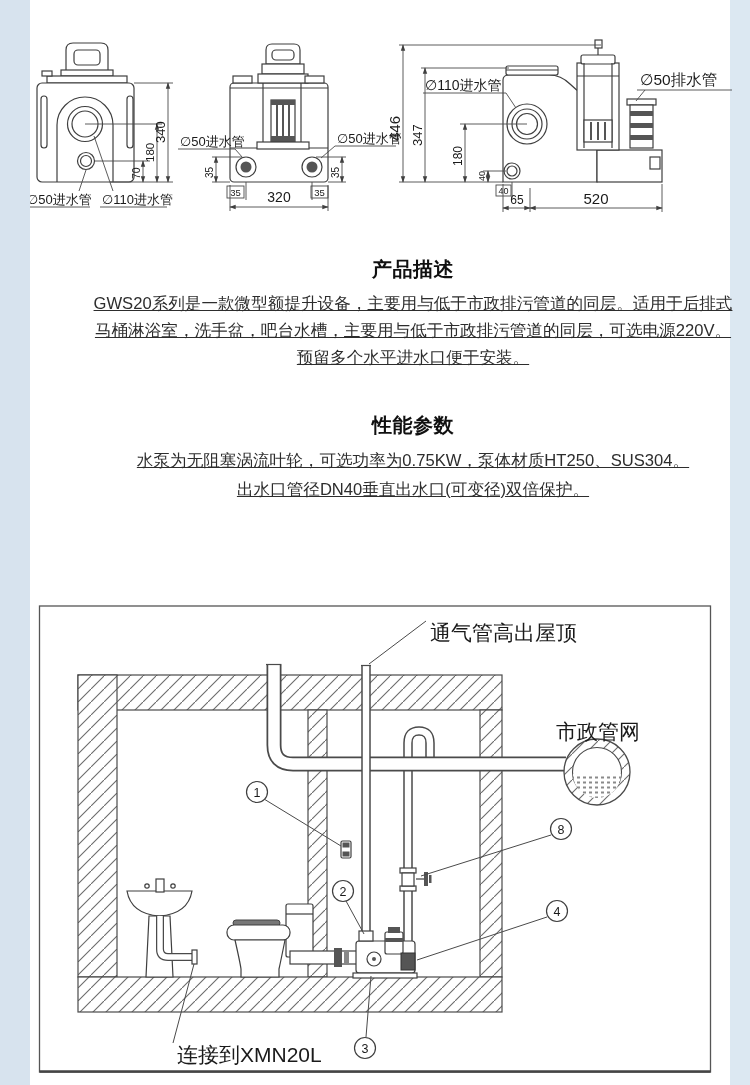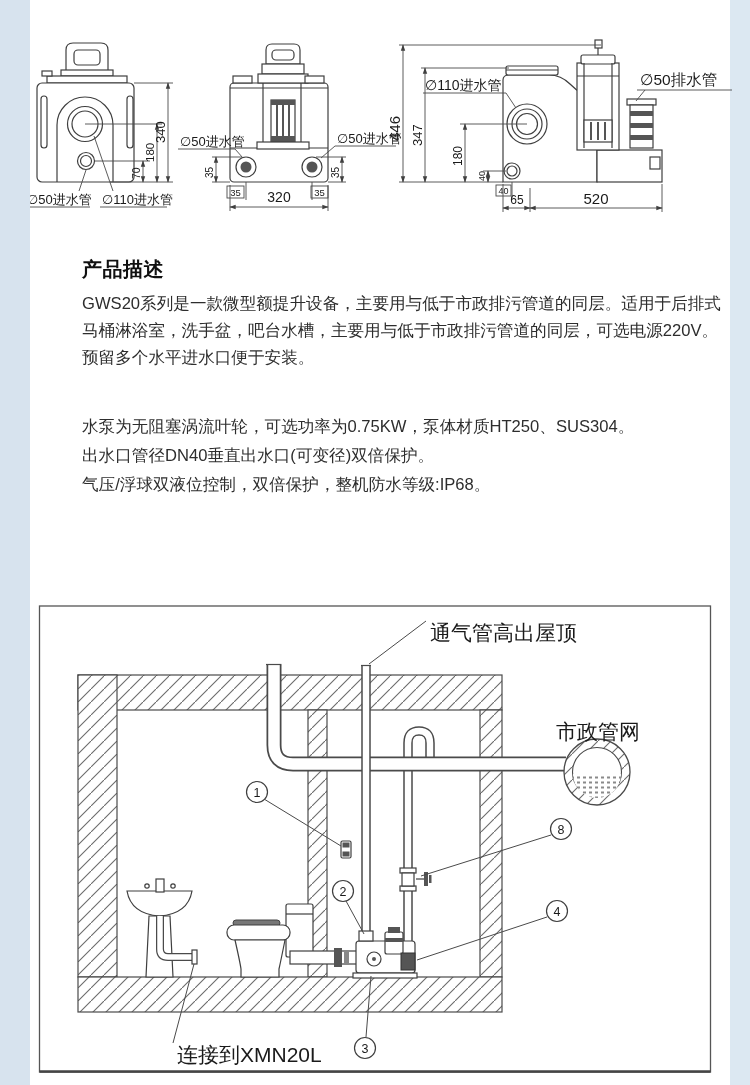--- a/index.html
+++ b/index.html
@@ -5,23 +5,23 @@
   html,body{margin:0;padding:0;}
   body{
     width:750px;height:1085px;position:relative;background:#ffffff;
     font-family:"Liberation Sans","DejaVu Sans",sans-serif;overflow:hidden;
   }
   .strip{position:absolute;top:0;height:1085px;}
   .strip.left{left:0;width:30px;background:#d7e3ee;}
   .strip.right{left:730px;width:20px;background:#dce8f2;}
   .content{position:absolute;left:30px;top:0;width:700px;height:1085px;background:#ffffff;}
   .abs{position:absolute;}
-  .sec{position:absolute;left:52px;width:662px;}
+  .sec{position:absolute;left:52px;width:662px;text-align:center;}
   .sec h2{margin:0 0 7px 0;font-size:20px;font-weight:bold;color:#101010;letter-spacing:.5px;}
-  .sec p{margin:0;font-size:16.6px;color:#2d2d2d;line-height:27px;white-space:nowrap;}
+  .sec p{margin:0;font-size:16.6px;color:#2d2d2d;line-height:27px;white-space:nowrap;text-decoration:underline;}
   .sec.params p{line-height:29px;}
   
   svg .fw{fill:#ffffff;stroke:#3f3f3f;stroke-width:1.2;}
   svg .ln{fill:none;stroke:#3f3f3f;stroke-width:1.2;}
   svg .dim{fill:none;stroke:#4a4a4a;stroke-width:0.9;}
   svg .dk{fill:#555;stroke:none;}
   svg .pipeO{fill:none;stroke:#4a4a4a;}
   svg .pipeI{fill:none;stroke:#ffffff;}
   svg text{fill:#1a1a1a;}
   svg .dimt{font-size:12px;}
@@ -188,23 +188,23 @@
   </svg>
 
   <div class="sec" style="top:256px">
     <h2>产品描述</h2>
     <p>GWS20系列是一款微型额提升设备，主要用与低于市政排污管道的同层。适用于后排式</p>
     <p>马桶淋浴室，洗手盆，吧台水槽，主要用与低于市政排污管道的同层，可选电源220V。</p>
     <p>预留多个水平进水口便于安装。</p>
   </div>
 
   <div class="sec params" style="top:412px">
+    <h2>性能参数</h2>
     <p>水泵为无阻塞涡流叶轮，可选功率为0.75KW，泵体材质HT250、SUS304。</p>
     <p>出水口管径DN40垂直出水口(可变径)双倍保护。</p>
-    <p>气压/浮球双液位控制，双倍保护，整机防水等级:IP68。</p>
   </div>
 
   <svg class="abs" style="left:8px;top:604px" width="676" height="472" viewBox="38 604 676 472">
     <defs>
       <pattern id="hat" width="13" height="13" patternUnits="userSpaceOnUse">
         <rect width="13" height="13" fill="#ffffff"></rect>
         <line x1="0" y1="13" x2="13" y2="0" stroke="#6a6a6a" stroke-width="1.1"></line>
       </pattern>
       <pattern id="dots" width="6" height="5" patternUnits="userSpaceOnUse">
         <rect width="6" height="5" fill="#ffffff"></rect>

